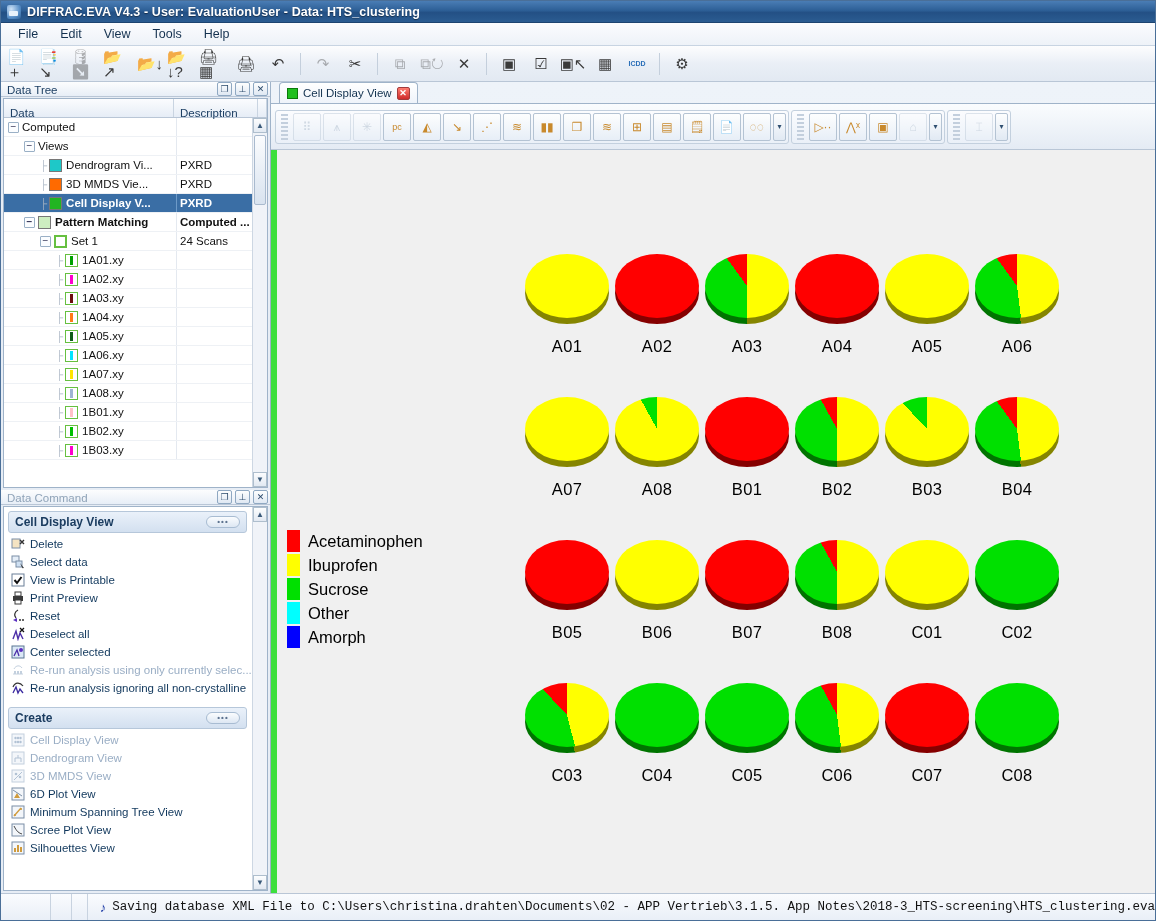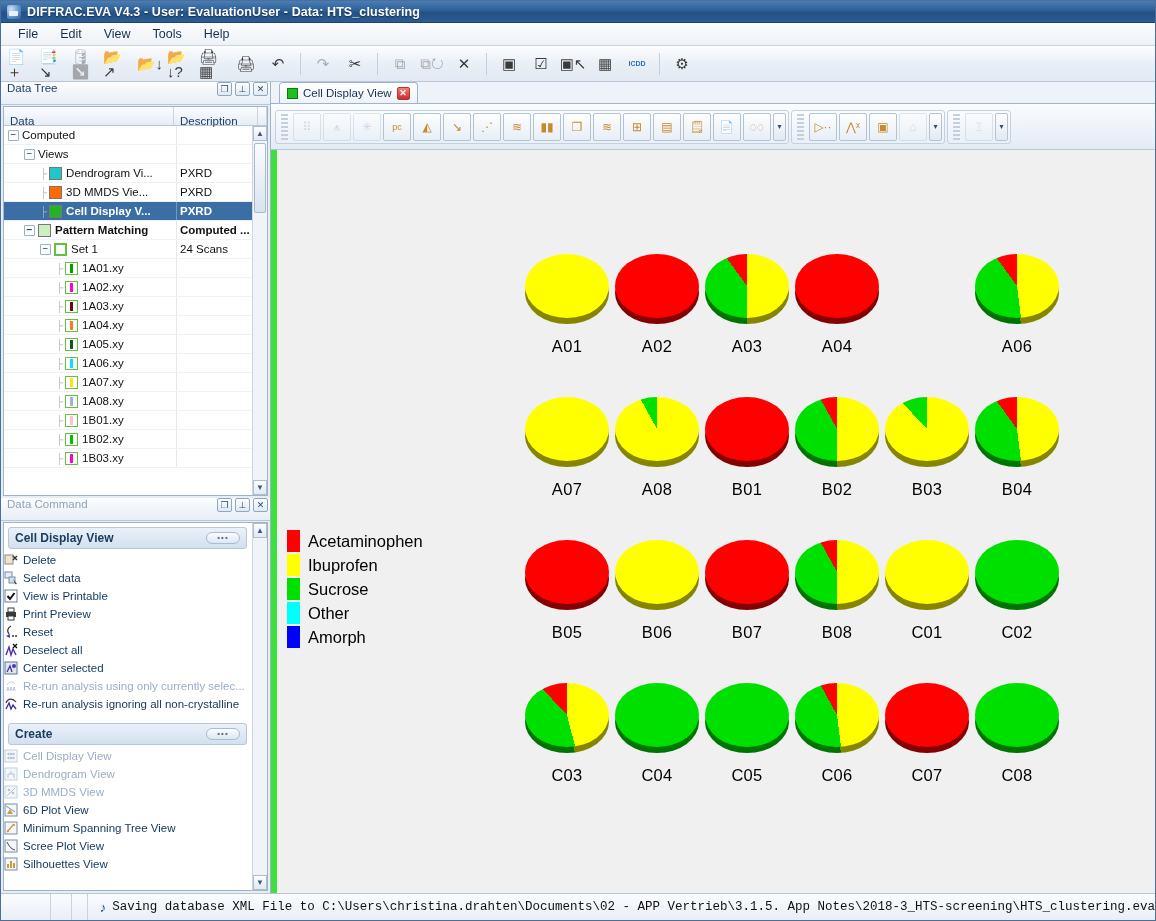--- a/index.html
+++ b/index.html
@@ -68,21 +68,21 @@
 
   
   .body{ flex:1 1 auto; display:flex; min-height:0; }
 
   
   .left{
     width:270px; flex:0 0 270px; display:flex; flex-direction:column;
     background:#e7edf5; border-right:1px solid #9fb3c9;
   }
   .panel-head{
-    height:23px; display:flex; align-items:flex-start;
+    height:15px; display:flex; align-items:flex-end;
     background:linear-gradient(180deg,#fcfdfe 0%,#e7eef7 100%);
     border-bottom:1px solid #b9c6d6; padding:0 2px 0 6px;
     font-size:11.5px; color:#1d3f63;
   }
   .panel-head .ph-title{ flex:1 1 auto; }
   .panel-head.dim .ph-title{ color:#8fa3b8; }
   .ph-btn{
     width:15px;height:14px;margin-left:3px; border:1px solid #8fa8c2;
     background:linear-gradient(180deg,#fdfefe,#dfe8f3); border-radius:2px;
     display:flex;align-items:center;justify-content:center;
@@ -157,21 +157,21 @@
     border:1px solid #b6c7da; border-radius:3px; margin:4px 4px 2px 4px;
     font-weight:bold; color:#1b3c60; font-size:12px;
   }
   .grp-head .gh-t{ flex:1 1 auto; }
   .grp-head .gh-dots{
     width:34px;height:12px;border:1px solid #a8bcd2;border-radius:6px;
     background:linear-gradient(180deg,#fafcfe,#dde7f3);
     font-size:8px;color:#5d7390;text-align:center;line-height:10px; letter-spacing:1px;
   }
   .cmd-item{
-    height:18px; display:flex; align-items:center; gap:5px; 
+    height:18px; display:flex; align-items:center; gap:5px; padding-left:7px;
     font-size:11.5px; color:#10375c; cursor:default; white-space:nowrap;
   }
   .cmd-item.disabled{ color:#9aaec5; }
   .mini-icon{ width:14px;height:14px;flex:0 0 14px; position:relative; }
 
   
   .right{ flex:1 1 auto; display:flex; flex-direction:column; min-width:0;
           background:linear-gradient(180deg,#eef3f9,#e3eaf3); }
   .tabstrip{
     height:22px; flex:0 0 22px; display:flex; align-items:flex-end;
@@ -771,20 +771,27 @@
               </div>
               <div class="pie-lbl">A03</div>
             </div>
             <div class="pie-cell" style="left: 355px; top: 100px;">
               <div class="pie-host">
                 <div class="pie-shadow" style="background: conic-gradient(rgb(133, 0, 0) 0deg, rgb(133, 0, 0) 360deg);"></div>
                 <div class="pie-face" style="background: conic-gradient(rgb(255, 0, 0) 0deg, rgb(255, 0, 0) 360deg);"></div>
               </div>
               <div class="pie-lbl">A04</div>
             </div>
+            <div class="pie-cell" style="left: 445px; top: 100px;">
+              <div class="pie-host">
+                <div class="pie-shadow" style="background: conic-gradient(rgb(133, 133, 0) 0deg, rgb(133, 133, 0) 360deg);"></div>
+                <div class="pie-face" style="background: conic-gradient(rgb(255, 255, 0) 0deg, rgb(255, 255, 0) 360deg);"></div>
+              </div>
+              <div class="pie-lbl">A05</div>
+            </div>
             <div class="pie-cell" style="left: 535px; top: 100px;">
               <div class="pie-host">
                 <div class="pie-shadow" style="background: conic-gradient(rgb(133, 133, 0) 0deg, rgb(133, 133, 0) 172.8deg, rgb(0, 116, 0) 172.8deg, rgb(0, 116, 0) 324deg, rgb(133, 0, 0) 324deg, rgb(133, 0, 0) 360deg);"></div>
                 <div class="pie-face" style="background: conic-gradient(rgb(255, 255, 0) 0deg, rgb(255, 255, 0) 172.8deg, rgb(0, 224, 0) 172.8deg, rgb(0, 224, 0) 324deg, rgb(255, 0, 0) 324deg, rgb(255, 0, 0) 360deg);"></div>
               </div>
               <div class="pie-lbl">A06</div>
             </div>
             <div class="pie-cell" style="left: 85px; top: 243px;">
               <div class="pie-host">
                 <div class="pie-shadow" style="background: conic-gradient(rgb(133, 133, 0) 0deg, rgb(133, 133, 0) 360deg);"></div>

